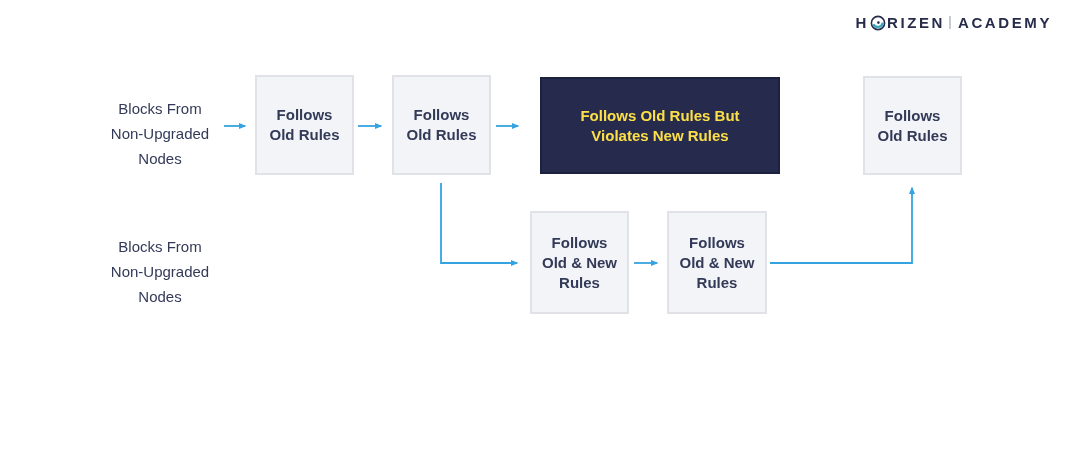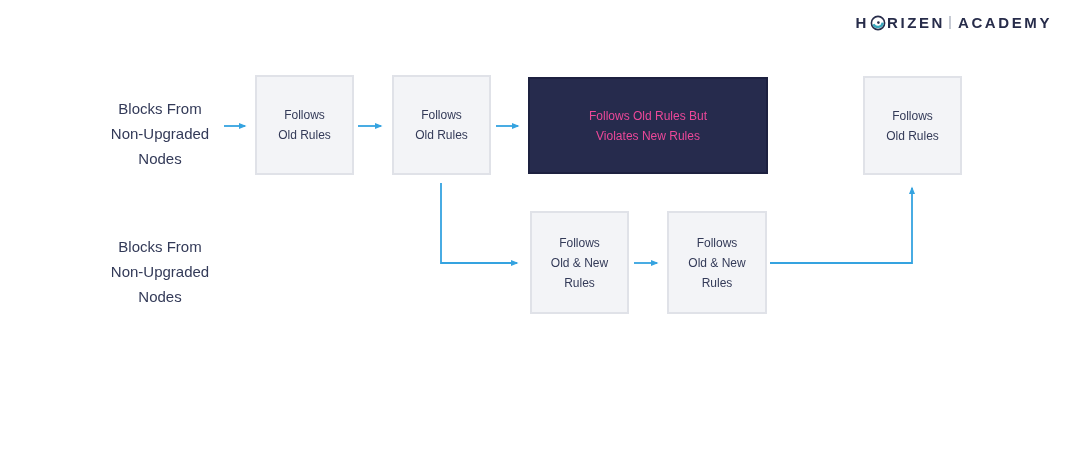--- a/index.html
+++ b/index.html
@@ -24,28 +24,30 @@
     white-space:pre-line;
   }
   #label-top    { left:85px; top:96px;  }
   #label-bottom { left:85px; top:234px; }
 
   
   .box {
     position:absolute; box-sizing:border-box;
     display:flex; align-items:center; justify-content:center;
     text-align:center; white-space:pre-line;
-    font-size:12px; line-height:20px; color:var(--text,#333a58);
+    font-size:15px; line-height:20px; color:var(--text,#333a58);
     background:var(--box-fill,#f3f4f7);
     border:2px solid var(--box-border,#e0e2e8);
+    font-weight:bold;
   }
   .box.dark {
     background:var(--dark-fill,#262b4d);
     border-color:var(--dark-border,#1d2140);
-    color:#ec4899;
+    color:#fde047;
+    margin-left:12px;
   }
   #box-t1   { left:255px; top:75px;  width:99px;  height:100px; }
   #box-t2   { left:392px; top:75px;  width:99px;  height:100px; }
   #box-dark { left:528px; top:77px;  width:240px; height:97px;  }
   #box-t4   { left:863px; top:76px;  width:99px;  height:99px;  }
   #box-b1   { left:530px; top:211px; width:99px;  height:103px; }
   #box-b2   { left:667px; top:211px; width:100px; height:103px; }
 
   
   .caption {

